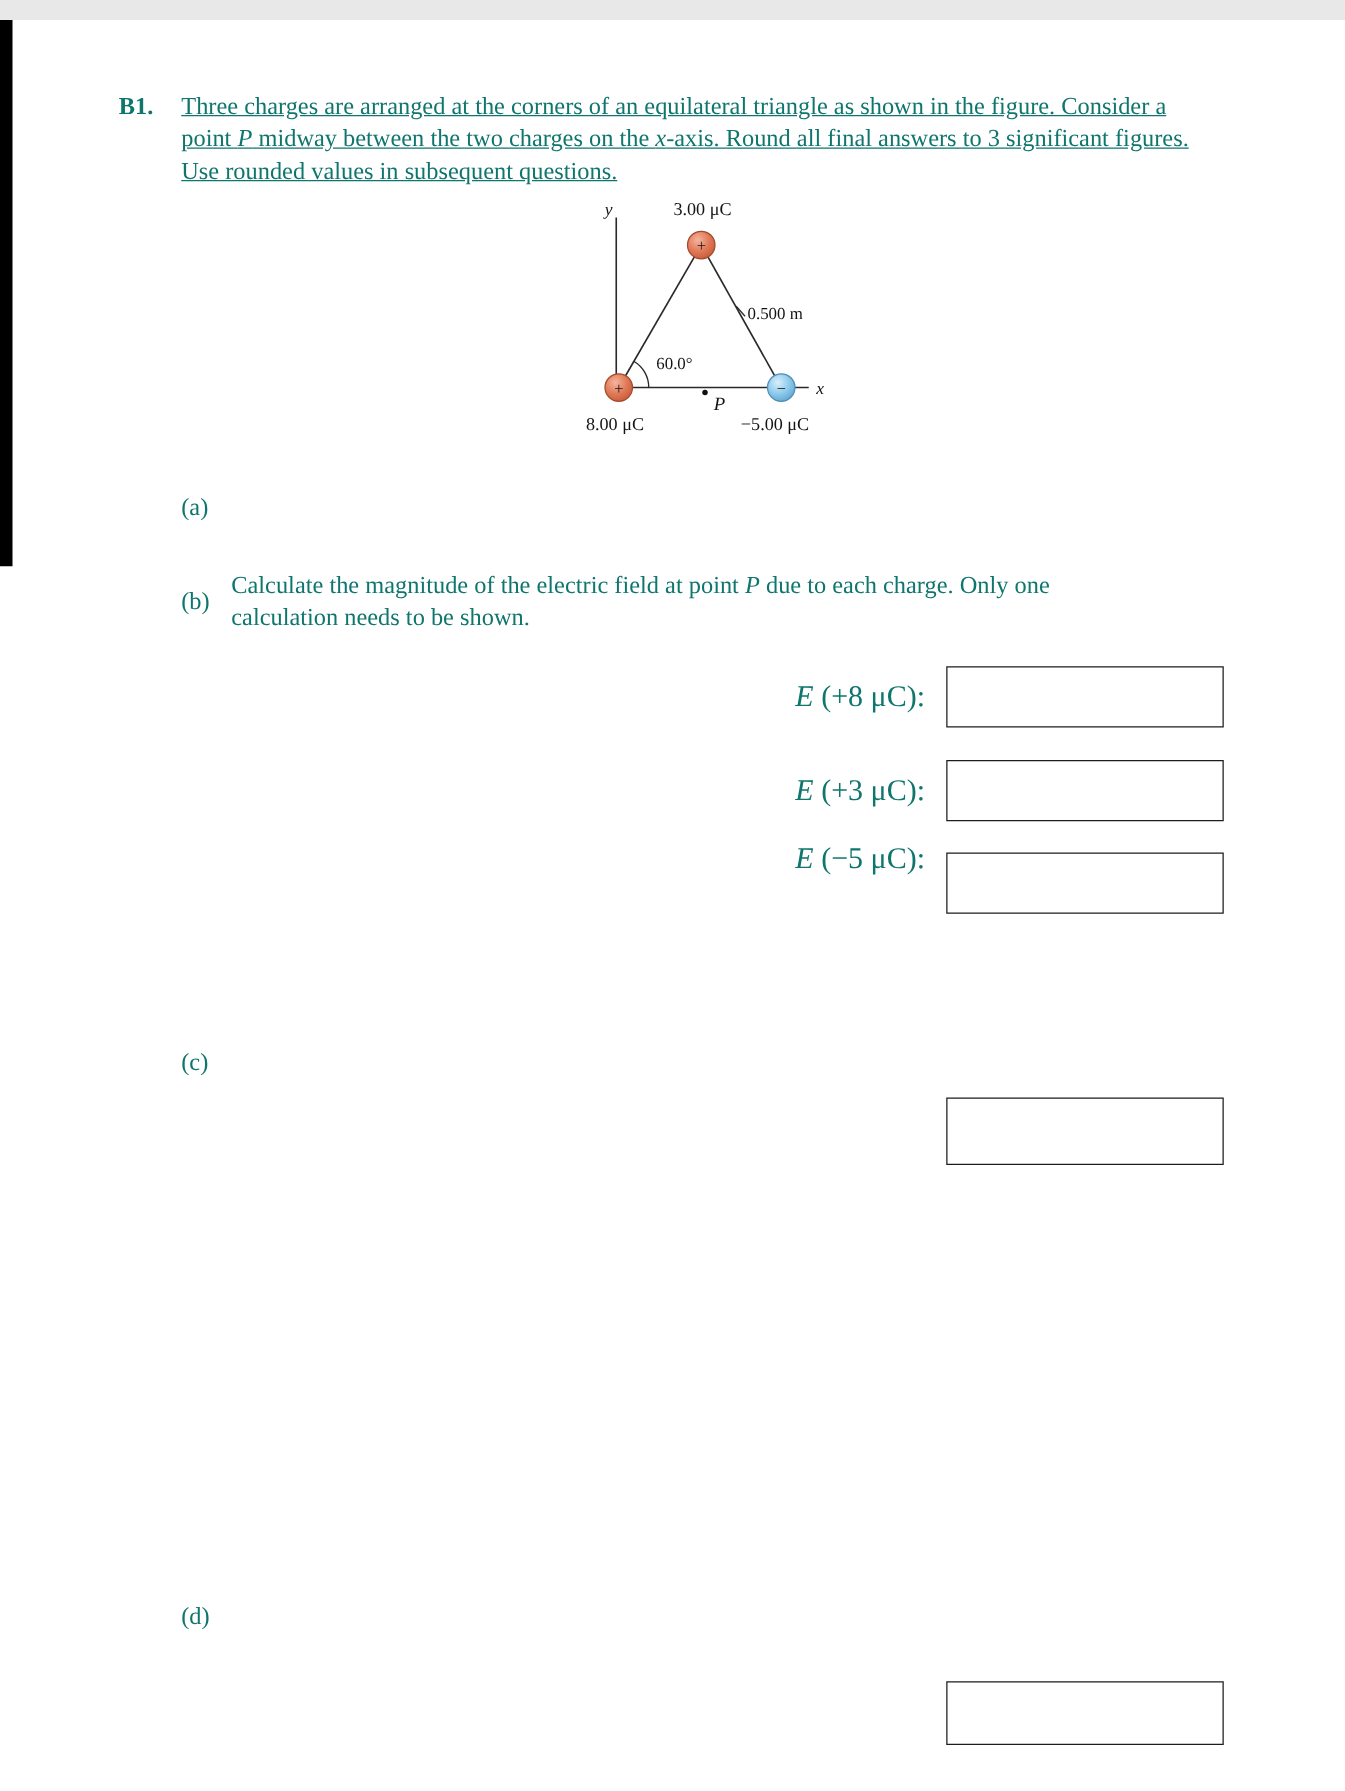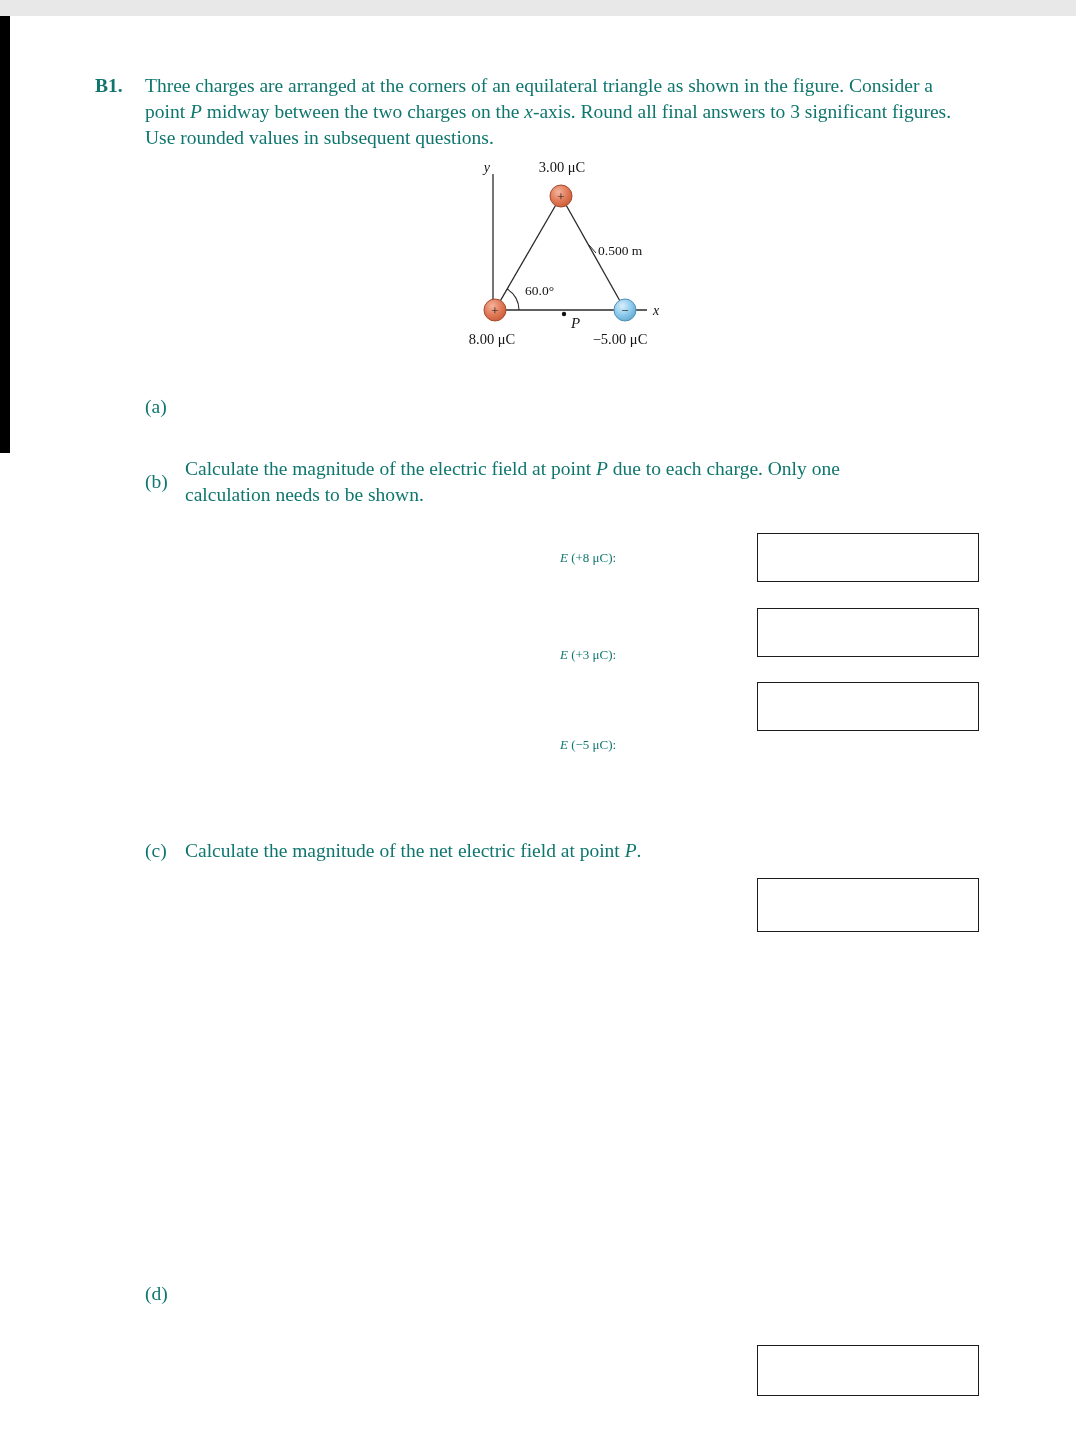--- a/index.html
+++ b/index.html
@@ -23,44 +23,44 @@
   .body-text {
     font-size: 19.5px;
     line-height: 26px;
   }
   .bold { font-weight: bold; }
   .part-label {
     font-size: 19.5px;
     line-height: 26px;
   }
   .answer-label {
-    font-size: 13px;
+    font-size: 24px;
     line-height: 22px;
-    text-align: left;
+    text-align: right;
   }
   .answer-box {
     position: absolute;
     border: 1.6px solid #1c1c1c;
     background: #ffffff;
     box-sizing: border-box;
   }
   svg text {
     font-family: "Liberation Serif", serif;
     fill: #141414;
   }
 </style>
 </head>
 <body>
 
 <div class="page">
 
   <div class="scan-bar"></div>
 
   <div class="abs body-text bold" style="left:95px; top:57px;">B1.</div>
-  <div class="abs body-text" style="left:145px; top:57px; width:830px;">Three charges are arranged at the corners of an equilateral triangle as shown in the figure. Consider a point <i>P</i> midway between the two charges on the <i>x</i>-axis. Round all final answers to 3 significant figures. Use rounded values in subsequent questions.</div>
+  <div class="abs body-text" style="left:145px; top:57px; width:830px;text-decoration:underline;">Three charges are arranged at the corners of an equilateral triangle as shown in the figure. Consider a point <i>P</i> midway between the two charges on the <i>x</i>-axis. Round all final answers to 3 significant figures. Use rounded values in subsequent questions.</div>
 
   <svg class="abs" style="left:450px; top:140px;" width="230" height="200" viewBox="0 0 230 200">
     <defs>
       <radialGradient id="posGrad" cx="38%" cy="32%" r="75%">
         <stop offset="0%" stop-color="#f5b49e"></stop>
         <stop offset="55%" stop-color="#e07a58"></stop>
         <stop offset="100%" stop-color="#c85a38"></stop>
       </radialGradient>
       <radialGradient id="negGrad" cx="38%" cy="32%" r="75%">
         <stop offset="0%" stop-color="#d9effb"></stop>
@@ -100,26 +100,25 @@
   </svg>
 
   <div class="abs part-label" style="left:145px; top:378px;">(a)</div>
 
   <div class="abs part-label" style="left:145px; top:453px;">(b)</div>
   <div class="abs body-text" style="left:185px; top:440px; width:735px;">Calculate the magnitude of the electric field at point <i>P</i> due to each charge. Only one calculation needs to be shown.</div>
 
   <div class="abs answer-label" style="left:560px; top:531px; width:180px;"><i>E</i> (+8 μC):</div>
   <div class="answer-box" style="left:757px; top:517px; width:222px; height:49px;"></div>
 
-  <div class="abs answer-label" style="left:560px; top:628px; width:180px;font-family:Liberation Serif, serif;"><i>E</i> (+3 μC):</div>
+  <div class="abs answer-label" style="left:560px; top:606px; width:180px;font-family:Liberation Serif, serif;"><i>E</i> (+3 μC):</div>
   <div class="answer-box" style="left:757px; top:592px; width:222px; height:49px;"></div>
 
-  <div class="abs answer-label" style="left:560px; top:718px; width:180px;"><i>E</i> (−5 μC):</div>
+  <div class="abs answer-label" style="left:560px; top:660px; width:180px;"><i>E</i> (−5 μC):</div>
   <div class="answer-box" style="left:757px; top:666px; width:222px; height:49px;"></div>
 
   <div class="abs part-label" style="left:145px; top:822px;">(c)</div>
-  <div class="abs body-text" style="left:185px; top:822px; width:700px;">Calculate the magnitude of the net electric field at point <i>P</i>.</div>
   <div class="answer-box" style="left:757px; top:862px; width:222px; height:54px;"></div>
 
   <div class="abs part-label" style="left:145px; top:1265px;">(d)</div>
   <div class="answer-box" style="left:757px; top:1329px; width:222px; height:51px;"></div>
 
 </div>
 
 </body></html>

